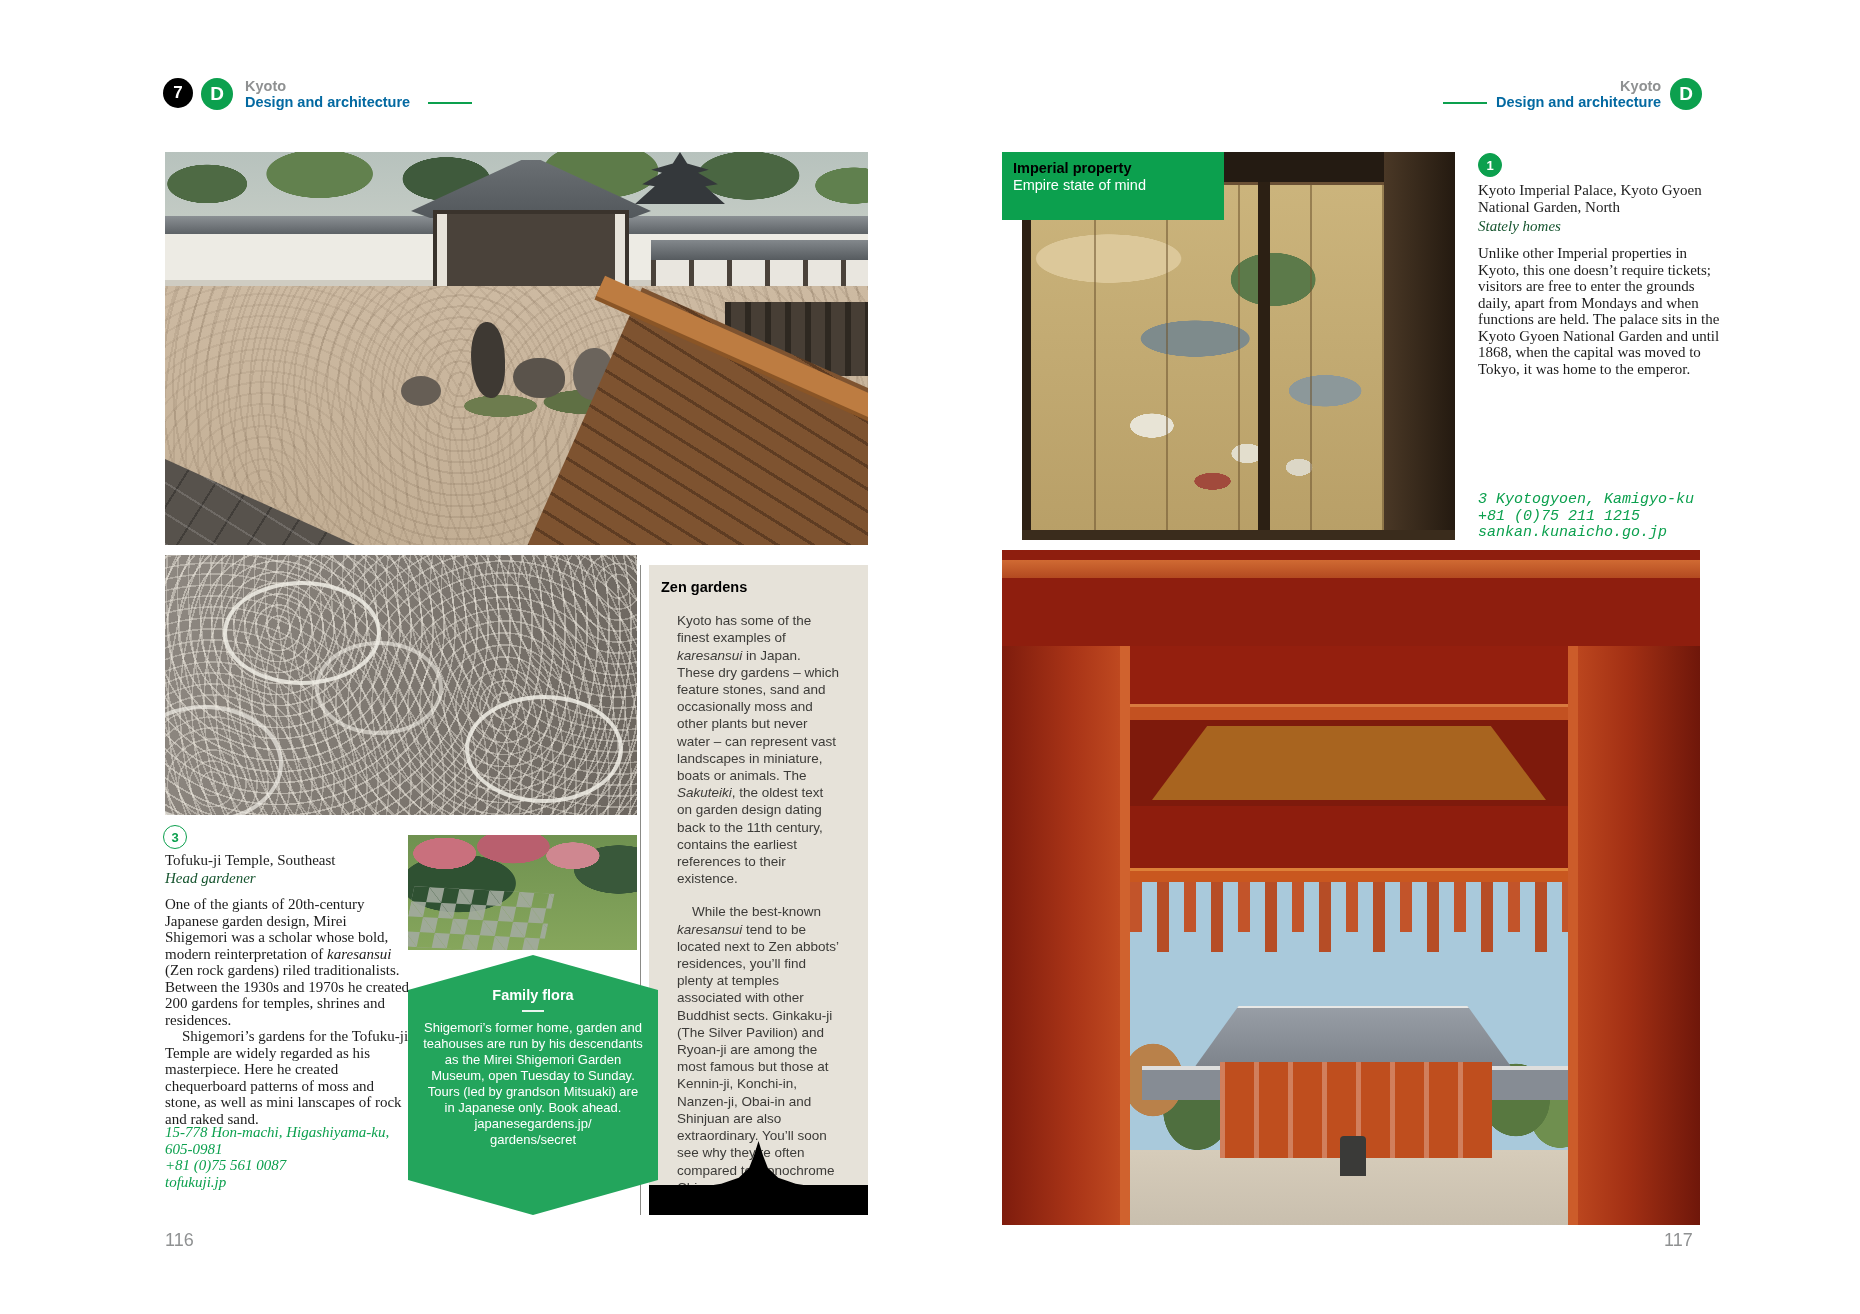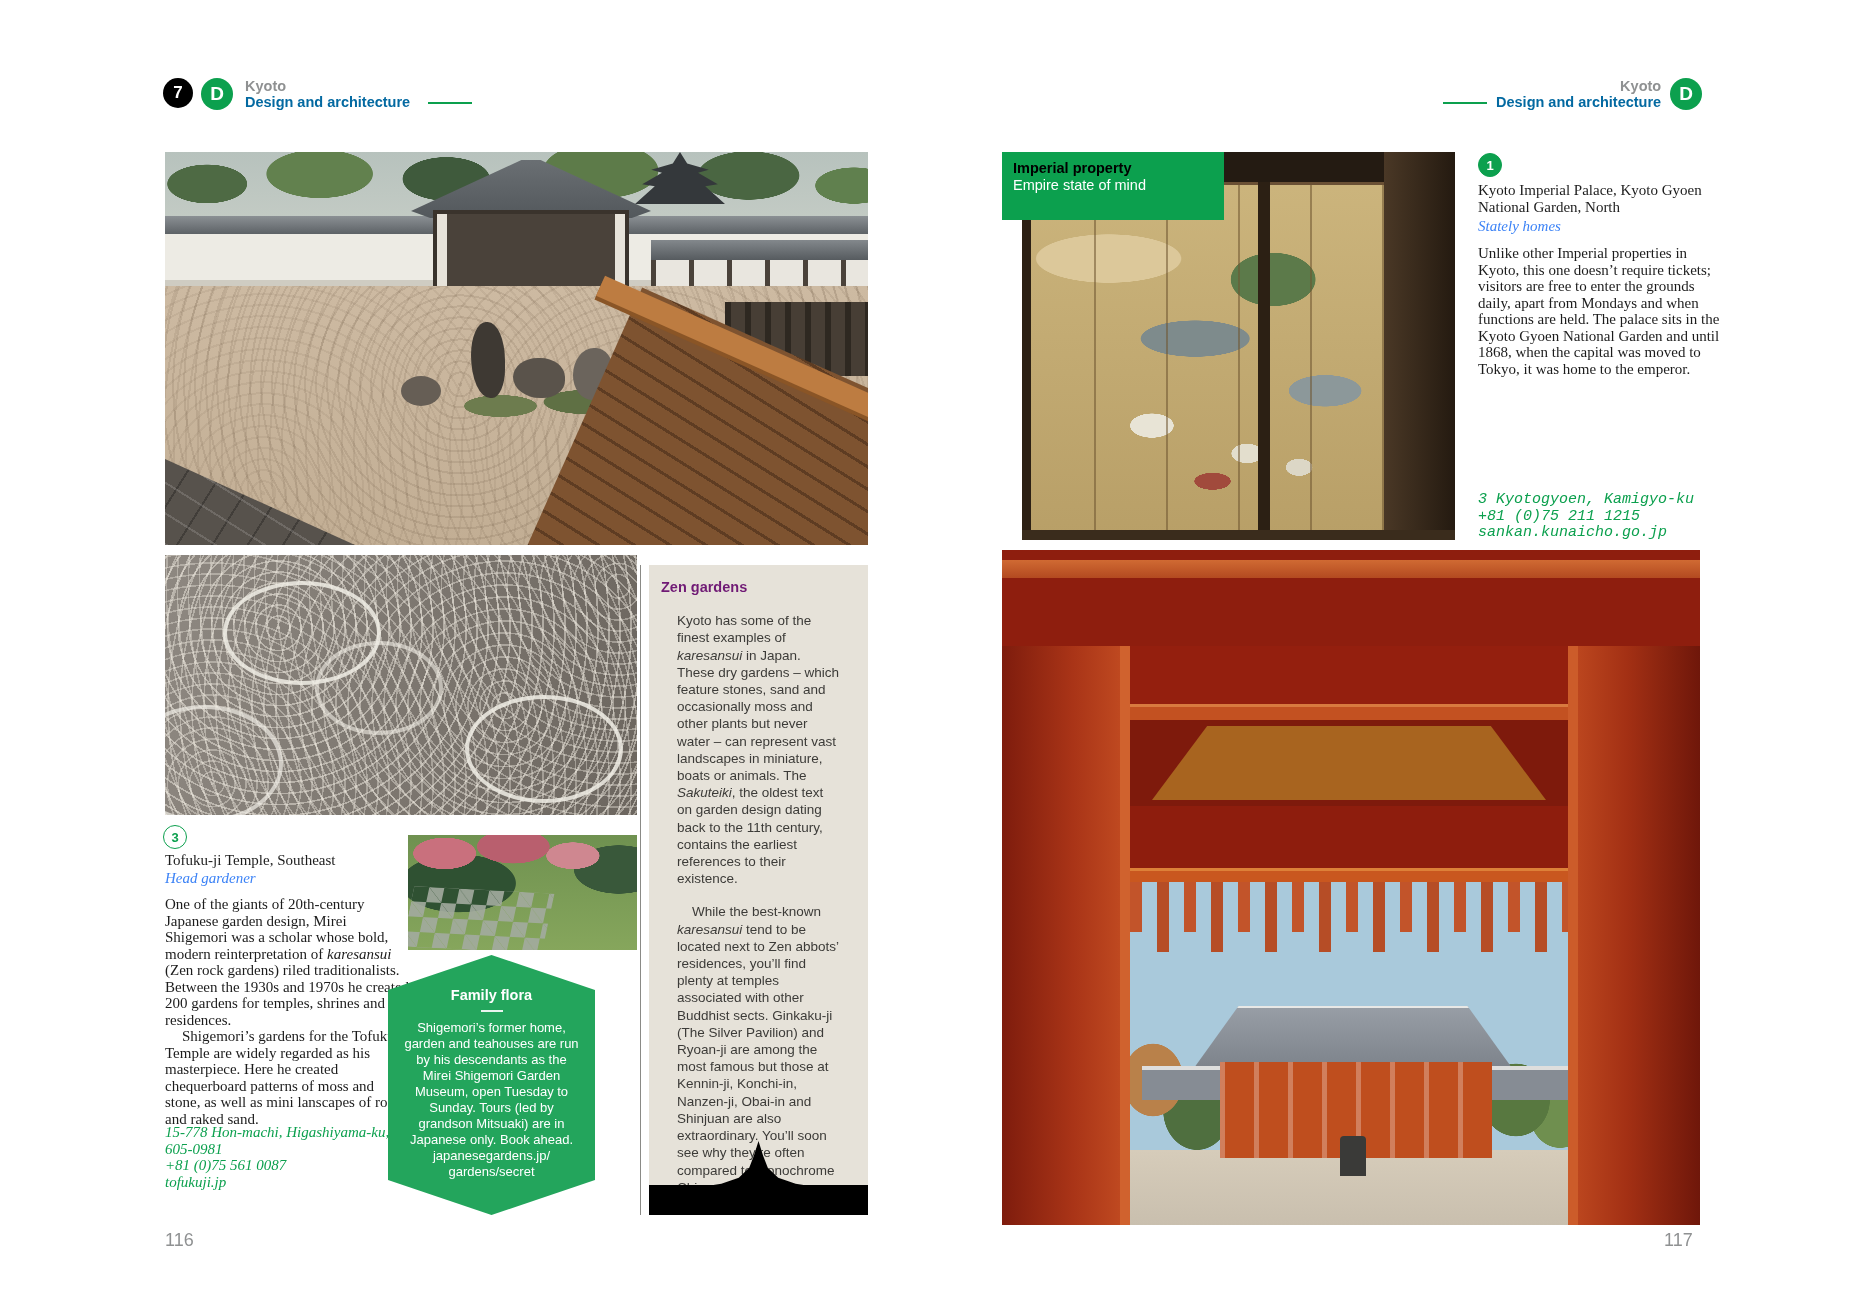--- a/index.html
+++ b/index.html
@@ -12,45 +12,45 @@
          font-family:"Liberation Sans",sans-serif;font-weight:bold;color:#fff;}
   .badge.b7{width:30px;height:30px;background:#000;font-size:17px;}
   .badge.bD{width:32px;height:32px;background:#0ca04e;font-size:19px;}
   .kicker-text{font-family:"Liberation Sans",sans-serif;font-weight:bold;font-size:14.5px;line-height:16px;}
   .kicker-city{color:#8f9192;}
   .kicker-section{color:#0369a1;}
   .kicker-rule{width:44px;height:2px;background:#0ca04e;}
 
   
   .serif-title{font-size:15px;line-height:17px;}
-  .tagline{color:#3b82f6;font-style:italic;font-size:15px;line-height:17px;}
+  .tagline{color:#14532d;font-style:italic;font-size:15px;line-height:17px;}
   .bodytext{font-size:15px;line-height:16.5px;}
   .bodytext p{margin:0;}
   .bodytext p.indent{text-indent:17px;}
   .contact{color:#0ca04e;font-style:italic;font-size:15px;line-height:16.5px;}
   .idx-circle{display:inline-flex;align-items:center;justify-content:center;width:22px;height:22px;
               border-radius:50%;font-family:"Liberation Sans",sans-serif;font-weight:bold;font-size:13px;}
   .idx-outline{border:1.6px solid #0ca04e;color:#0ca04e;background:transparent;}
   .idx-filled{background:#0ca04e;color:#fff;border:1.6px solid #0ca04e;}
   .pagenum{position:absolute;font-family:"Liberation Sans",sans-serif;font-size:18px;color:#8f9192;}
 
   
   .zen-rule{position:absolute;left:640px;top:565px;width:1px;height:650px;background:#8a8a86;}
   .zen{position:absolute;left:649px;top:565px;width:219px;height:650px;background:#e6e2d9;}
   .zen-inner{padding:14px 12px 0 12px;font-family:"Liberation Sans",sans-serif;font-size:13.5px;
              line-height:17.2px;color:#3c3b38;}
-  .zen-title{font-weight:bold;font-size:14.5px;color:#701a75;margin-bottom:10px;}
+  .zen-title{font-weight:bold;font-size:14.5px;color:#000000;margin-bottom:10px;}
   .zen p{margin:16px;}
   .zen p.indent{text-indent:15px;}
   .zen-foot{position:absolute;left:0;bottom:0;width:100%;height:30px;background:#000;}
   .zen-spire{position:absolute;left:50%;bottom:28px;transform:translateX(-50%);width:116px;height:46px;background:#000;
     clip-path:polygon(0% 100%,18% 93%,33% 80%,42% 58%,46% 32%,49% 8%,50% 0%,51% 8%,54% 32%,58% 58%,67% 80%,82% 93%,100% 100%);}
 
   
-  .flora{position:absolute;left:388px;top:955px;width:207px;height:260px;background:#23a55c;
+  .flora{position:absolute;left:408px;top:955px;width:250px;height:260px;background:#23a55c;
          clip-path:polygon(50% 0%,100% 13.5%,100% 86.5%,50% 100%,0% 86.5%,0% 13.5%);
          font-family:"Liberation Sans",sans-serif;color:#fff;text-align:center;}
   .flora-title{font-weight:bold;font-size:14.5px;margin-top:32px;}
   .flora-div{width:22px;height:2px;background:#e9f5ee;margin:7px auto 8px auto;}
   .flora-body{font-size:13px;line-height:16px;padding:0 14px;}
   .flora-link{font-size:13px;line-height:16px;}
 
   
   .feature-tag{position:absolute;left:1002px;top:152px;width:222px;height:68px;background:#0ca04e;
                font-family:"Liberation Sans",sans-serif;font-size:14.5px;line-height:17px;padding:8px 0 0 11px;

